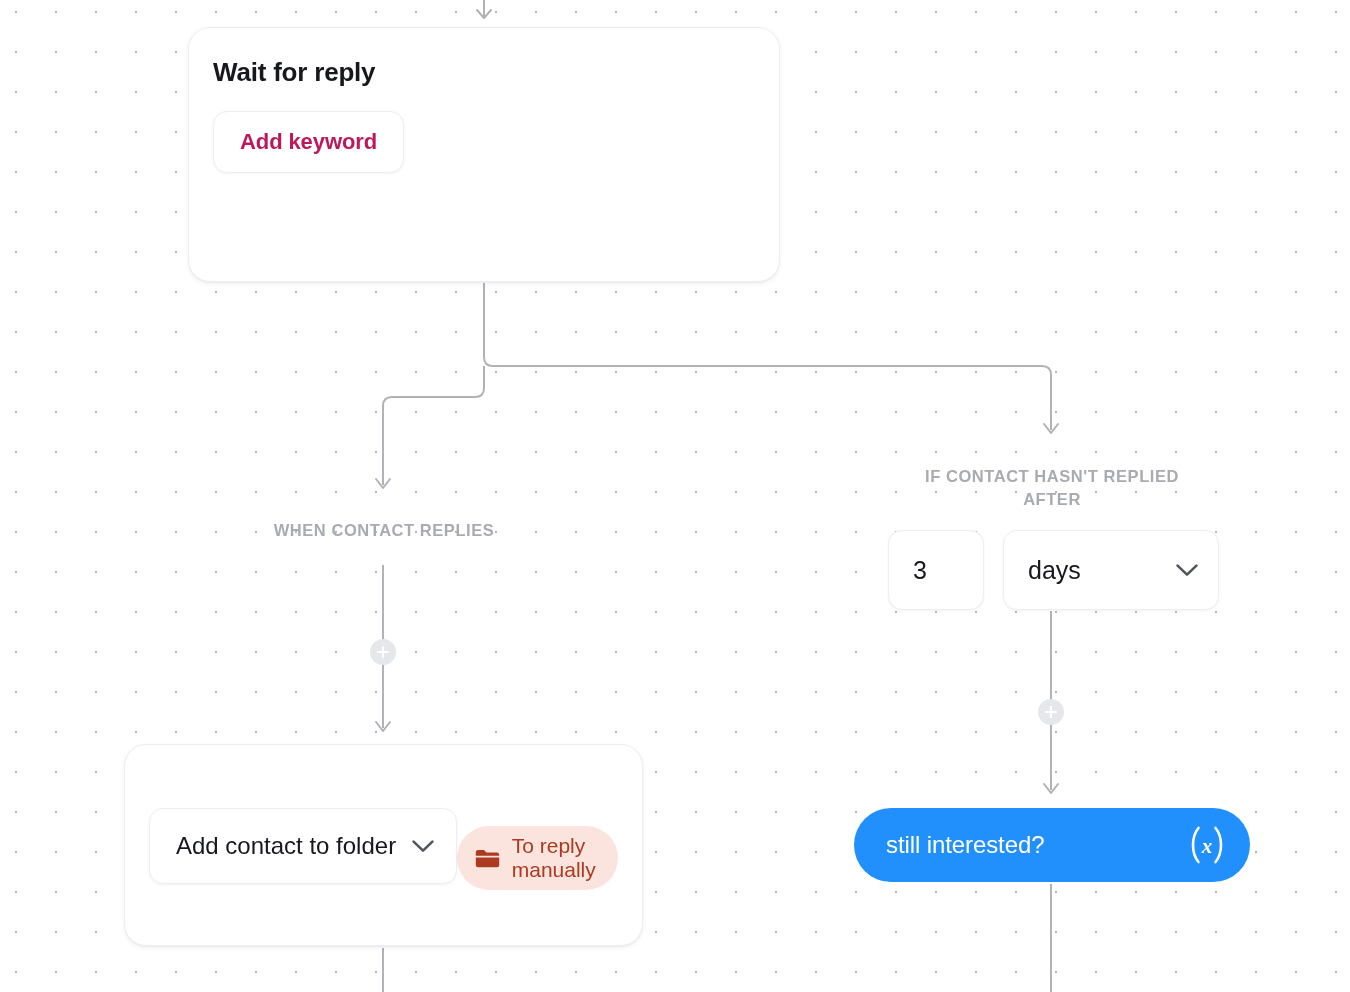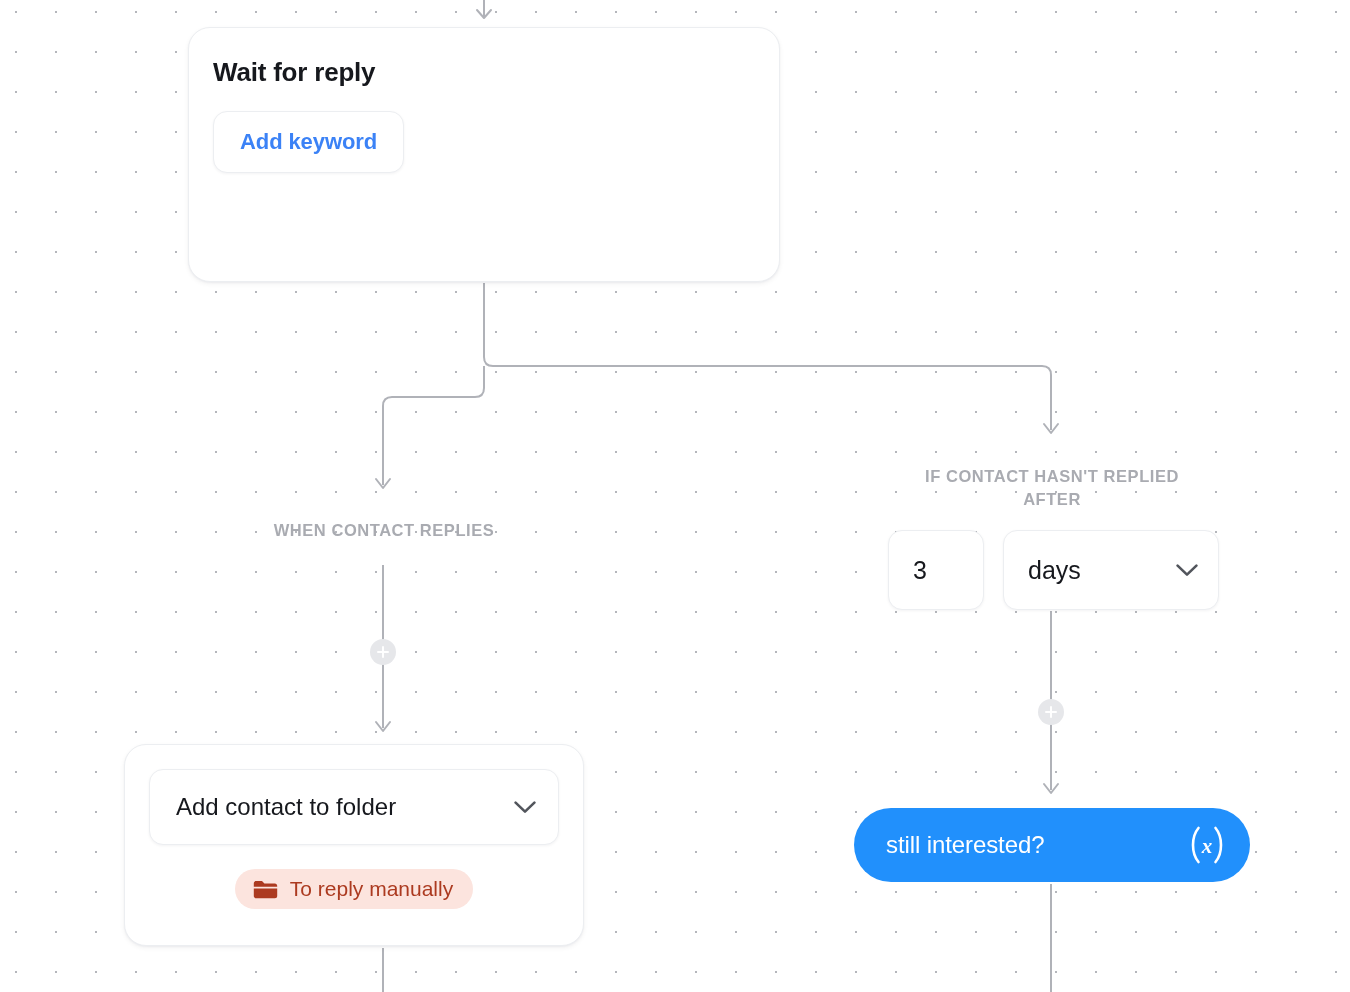--- a/index.html
+++ b/index.html
@@ -83,21 +83,21 @@
     margin-top: 24px;
     padding: 0 26px;
     height: 62px;
     background: #ffffff;
     border: 1.5px solid #eceef1;
     border-radius: 14px;
     box-shadow: 0 1px 3px rgba(16,24,40,0.05);
     font-family: "Liberation Sans", sans-serif;
     font-size: 22px;
     font-weight: 700;
-    color: #3b82f6;
+    color: #be185d;
     cursor: pointer;
     letter-spacing: -0.1px;
   }
 
   
   .branch-label {
     position: absolute;
     font-size: 16.5px;
     font-weight: 700;
     letter-spacing: 0.55px;
@@ -174,25 +174,25 @@
   }
   .edge-plus-button::before { width: 12px; height: 2.6px; }
   .edge-plus-button::after  { width: 2.6px; height: 12px; }
   #edge-plus-left  { left: 370px; top: 639px; }
   #edge-plus-right { left: 1038px; top: 699px; }
 
   
   #node-add-contact-to-folder {
     left: 124px;
     top: 744px;
-    width: 460px;
+    width: 519px;
     height: 202px;
     padding: 24px 24px 22px 24px;
     display: flex;
-    flex-direction: column;
+    flex-direction: row;
     align-items: center;
   }
   #action-type-select {
     position: relative;
     left: auto; top: auto;
     width: 100%;
     height: 76px;
     padding: 0 22px 0 26px;
     justify-content: space-between;
     cursor: pointer;

